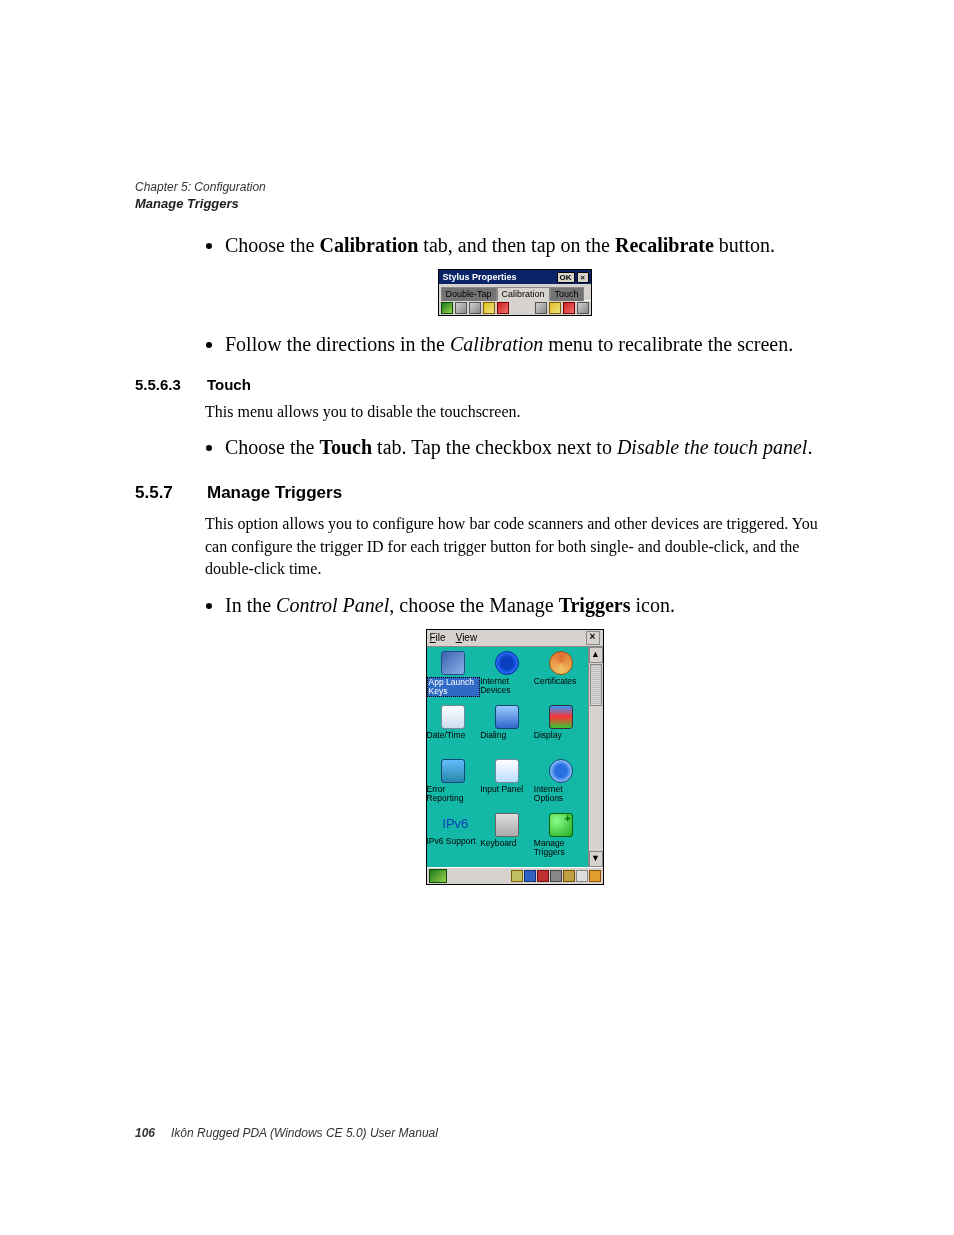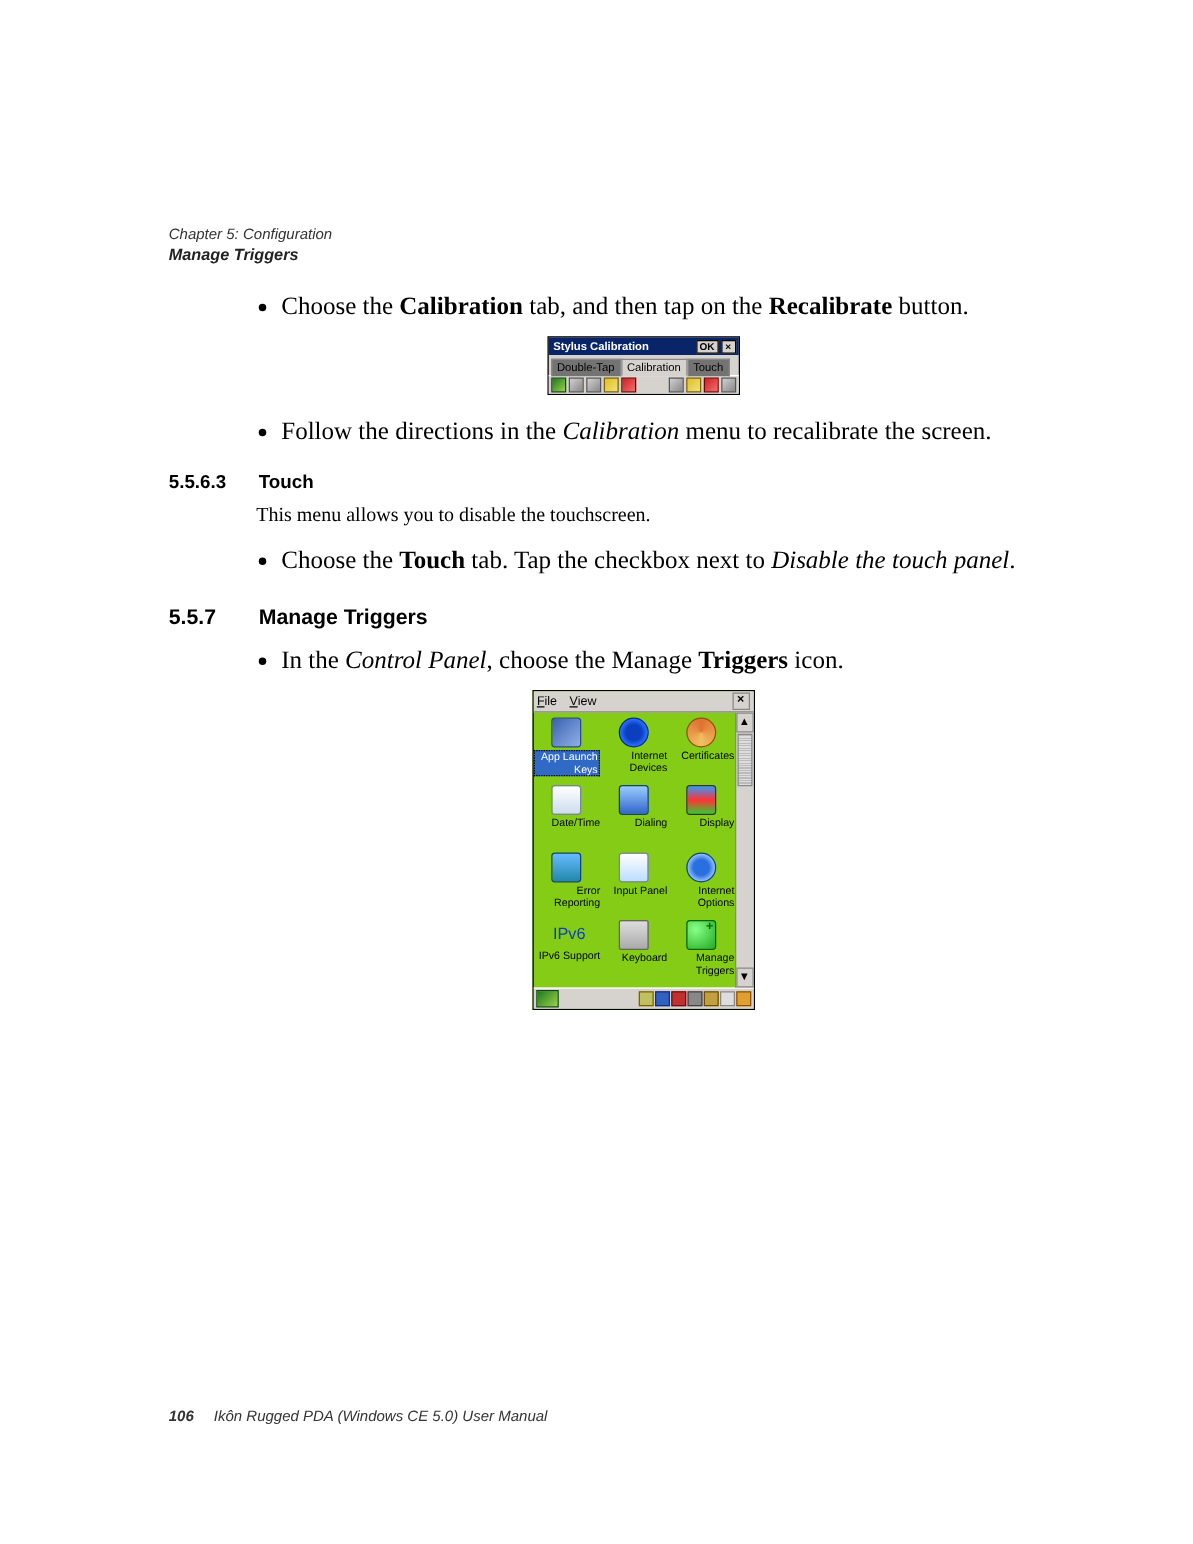--- a/index.html
+++ b/index.html
@@ -140,21 +140,21 @@
   .tbicon.g { background:linear-gradient(135deg,#d0d0d0,#888); border-color:#555;}
   .tbicon.r { background:linear-gradient(135deg,#d02020,#f07070); border-color:#700;}
   .tbicon.y { background:linear-gradient(135deg,#e0c020,#f0e080); border-color:#806000;}
   .tbspacer { flex:1; }
 
   
   .shot2-wrap { text-align:center; margin: 6px 0 0 0; }
   .shot2 {
     display:inline-block;
     width: 176px;
-    background:#84cc16;
+    background:#14b8a6;
     border:1px solid #000;
     font-family: Tahoma, Arial, sans-serif;
     font-size:9px;
     text-align:left;
     position:relative;
   }
   .menubar {
     background:#d6d3ce;
     border-bottom:1px solid #888;
     display:flex;
@@ -168,21 +168,21 @@
   .menubar .xr { margin-left:auto; width:12px; height:12px; border:1px solid #888; background:#d6d3ce; text-align:center; line-height:10px; font-weight:bold; font-size:10px;}
   .cpbody { display:flex; height:220px; }
   .cpgrid {
     flex:1;
     display:grid;
     grid-template-columns: repeat(3, 1fr);
     grid-auto-rows: 54px;
     gap:0;
     padding:2px 0;
   }
-  .cpitem { text-align:right; font-size:8.5px; line-height:1.1; padding-top:2px; }
+  .cpitem { text-align:left; font-size:8.5px; line-height:1.1; padding-top:2px; }
   .cpitem.sel .lbl { background:#316ac5; color:#fff; border:1px dotted #000; display:inline-block; padding:0 1px;}
   .cpicon { width:22px; height:22px; margin:0 auto 2px auto; display:block; border-radius:3px; }
   .ci-app { background:linear-gradient(135deg,#3a62b0,#8fb0e8); border:1px solid #2a4a90;}
   .ci-bt  { background:radial-gradient(circle,#0a3fbf 40%,#2a6fff 70%); border:1px solid #022a90; border-radius:50%;}
   .ci-cert{ background:conic-gradient(#e07030,#f0c060,#e07030); border:1px solid #905010; border-radius:50%;}
   .ci-date{ background:linear-gradient(#fff,#cde); border:1px solid #789;}
   .ci-dial{ background:linear-gradient(#9cf,#36c); border:1px solid #147;}
   .ci-disp{ background:linear-gradient(#39f,#f33 50%,#3c3); border:1px solid #333;}
   .ci-err { background:linear-gradient(#6bf,#28a); border:1px solid #147;}
   .ci-inp { background:linear-gradient(#fff,#bdf); border:1px solid #789;}
@@ -228,21 +228,21 @@
   <div class="body-indent">
     <ul class="body-list">
       <li>
         <span>Choose the </span><span class="bold">Calibration</span><span> tab, and then tap on the </span><span class="bold">Recalibrate</span><span> button.</span>
       </li>
     </ul>
 
     <div class="shot1-wrap">
       <div class="shot1">
         <div class="tb">
-          <span class="title">Stylus Calibration</span>
+          <span class="title">Stylus Properties</span>
           <span class="okbtn">OK</span>
           <span class="xbtn">×</span>
         </div>
         <div class="tabs">
           <div class="tab">Double-Tap</div>
           <div class="tab active">Calibration</div>
           <div class="tab">Touch</div>
         </div>
         <div class="taskbar1">
           <div class="tbicon"></div>
@@ -275,20 +275,21 @@
       <li>
         <span>Choose the </span><span class="bold">Touch</span><span> tab. Tap the checkbox next to </span><span class="italic">Disable the touch panel</span><span>.</span>
       </li>
     </ul>
   </div>
 
   <div class="h-main">
     <span class="num">5.5.7</span><span>Manage Triggers</span>
   </div>
   <div class="body-indent">
+    <div class="para">This option allows you to configure how bar code scanners and other devices are triggered. You can configure the trigger ID for each trigger button for both single- and double-click, and the double-click time.</div>
     <ul class="body-list">
       <li>
         <span>In the </span><span class="italic">Control Panel</span><span>, choose the Manage </span><span class="bold">Triggers</span><span> icon.</span>
       </li>
     </ul>
 
     <div class="shot2-wrap">
       <div class="shot2">
         <div class="menubar">
           <span class="m"><u>F</u><span></span>ile</span>

